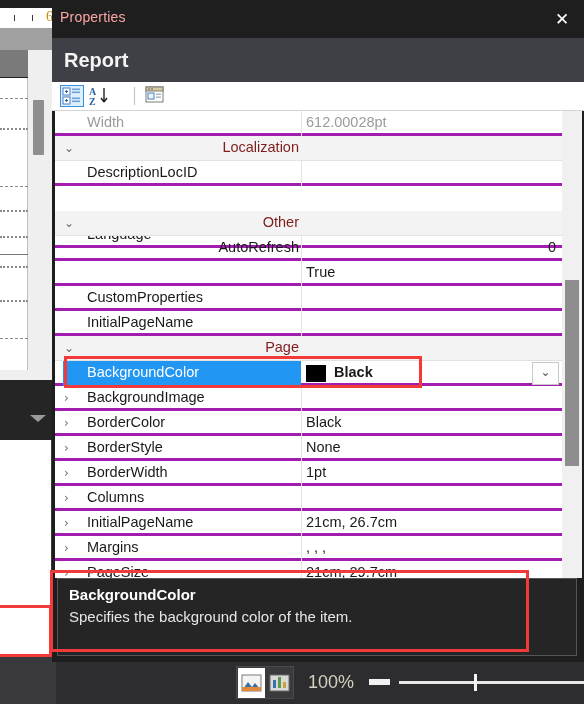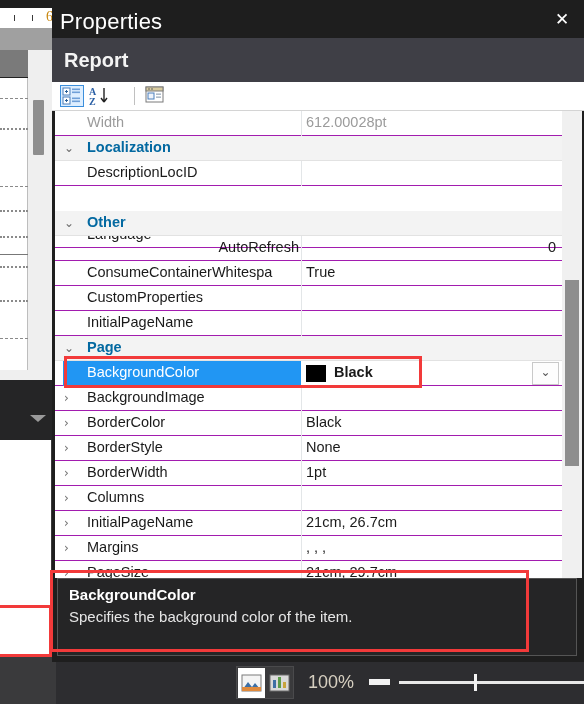--- a/index.html
+++ b/index.html
@@ -78,21 +78,21 @@
   .panel {
     position: absolute; left: 52px; top: 0; width: 532px; height: 662px;
     background: #1e1e1e;
   }
   .titlebar {
     position: absolute; left: 0; top: 0; width: 532px; height: 38px;
     background: #1e1e1e;
   }
   .title-text {
     position: absolute; left: 8px; top: 9px;
-    font-size: 22px; color: #ffffff; letter-spacing: .2px;
+    font-size: 14px; color: #fca5a5; letter-spacing: .2px;
   }
   .close-btn {
     position: absolute; right: 10px; top: 8px;
     width: 24px; height: 22px;
     color: #ffffff; font-size: 17px; font-weight: bold;
     text-align: center; line-height: 22px; cursor: pointer;
     font-family: "DejaVu Sans", sans-serif;
   }
 
   .objhdr {
@@ -119,42 +119,42 @@
   }
 
   
   .grid {
     position: absolute; left: 0; top: 111px; width: 532px; height: 467px;
     background: #ffffff; overflow: hidden;
     border-left: 3px solid #1e1e1e;
   }
   .row {
     position: absolute; left: 0; width: 510px; height: 25px;
-    border-bottom: 1px solid #a21caf;
+    border-bottom: 3px solid #a21caf;
   }
   .row .nm {
     position: absolute; left: 32px; top: 3px;
     font-size: 14.5px; color: #1a1a1a;
     white-space: nowrap; overflow: hidden;
     width: 212px;
   }
   .row .vl {
     position: absolute; left: 251px; top: 3px;
     font-size: 14.5px; color: #1a1a1a; white-space: nowrap;
     width: 250px; overflow: hidden;
   }
   .row .divider {
     position: absolute; left: 246px; top: 0; width: 1px; height: 25px;
     background: #e3e6e8;
   }
   .row.cat {
     background: #f3f3f3; border-bottom: 1px solid #e2e2e2;
   }
   .row.cat .nm {
-    font-weight: bold; left: 32px; color: #0369a1;
+    font-weight: normal; left: 32px; color: #7f1d1d; text-align: right;
   }
   .row.readonly .nm, .row.readonly .vl { color: #9b9b9b; }
   .exp {
     position: absolute; left: 9px; top: 5px;
     font-size: 12px; color: #6e6e6e; line-height: 15px;
     font-family: "DejaVu Sans", sans-serif;
   }
   .row.sel .nmwrap {
     position: absolute; left: 8px; top: 0; width: 238px; height: 25px;
     background: #2196f3;
@@ -345,21 +345,20 @@
           <div class="nm">Other</div>
           <div class="vl"></div>
         </div>
         <div class="row" style="top: 125px; text-align: right;">
           <div class="divider"></div>
           <div class="nm">AutoRefresh</div>
           <div class="vl">0</div>
         </div>
         <div class="row" style="top: 150px;">
           <div class="divider"></div>
-          <div class="nm">ConsumeContainerWhitespa</div>
           <div class="vl">True</div>
         </div>
         <div class="row" style="top: 175px;">
           <div class="divider"></div>
           <div class="nm">CustomProperties</div>
           <div class="vl"></div>
         </div>
         <div class="row" style="top: 200px;">
           <div class="divider"></div>
           <div class="nm">InitialPageName</div>

